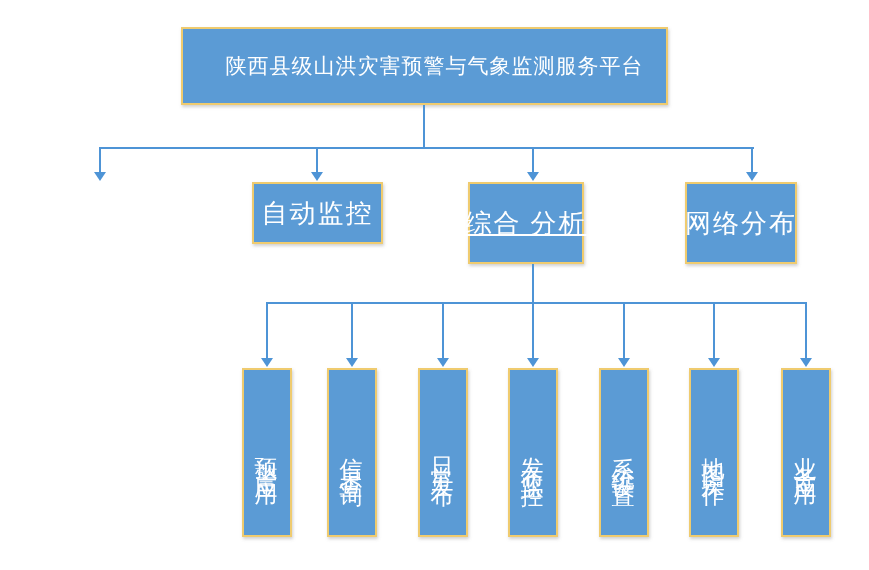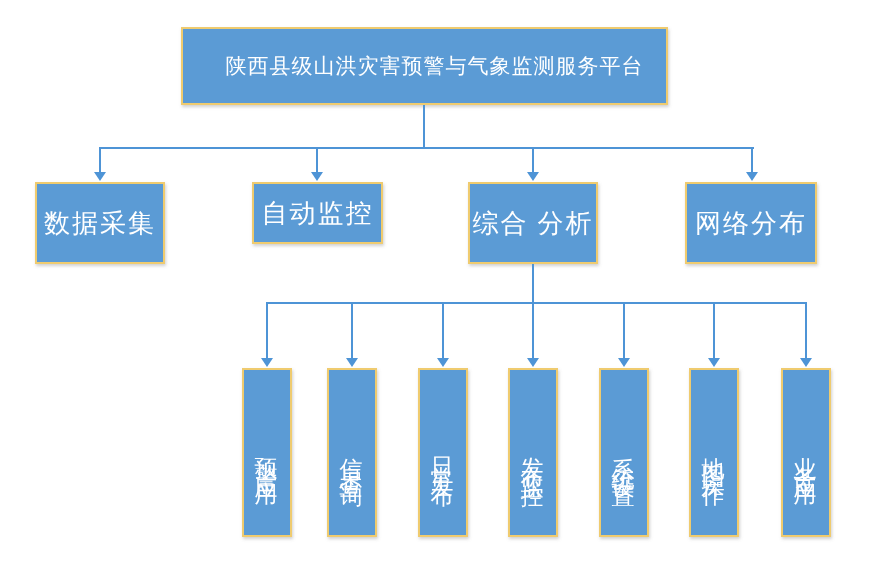--- a/index.html
+++ b/index.html
@@ -73,30 +73,27 @@
 
   <div class="line" style="left:99px;top:147px;width:2px;height:26px;"></div>
   <div class="arrow" style="left:94px;top:172px;"></div>
   <div class="line" style="left:316px;top:147px;width:2px;height:26px;"></div>
   <div class="arrow" style="left:311px;top:172px;"></div>
   <div class="line" style="left:532px;top:147px;width:2px;height:26px;"></div>
   <div class="arrow" style="left:527px;top:172px;"></div>
   <div class="line" style="left:751px;top:147px;width:2px;height:26px;"></div>
   <div class="arrow" style="left:746px;top:172px;"></div>
 
-  <div class="box l2" style="left:35px;top:182px;width:130px;height:82px;">
-    <span class="label">数据采集</span>
-  </div>
   <div class="box l2" style="left:252px;top:182px;width:131px;height:62px;">
     <span class="label">自动监控</span>
   </div>
-  <div class="box l2" style="left:468px;top:182px;width:130px;height:82px;">
+  <div class="box l2" style="left:468px;top:182px;width:116px;height:82px;text-decoration:underline;">
     <span class="label">综合 分析</span>
   </div>
-  <div class="box l2" style="left:685px;top:182px;width:132px;height:82px;">
+  <div class="box l2" style="left:685px;top:182px;width:112px;height:82px;">
     <span class="label">网络分布</span>
   </div>
 
   <div class="line" style="left:532px;top:264px;width:2px;height:40px;"></div>
   <div class="line" style="left:266px;top:302px;width:541px;height:2px;"></div>
 
   <div class="line" style="left:266px;top:302px;width:2px;height:56px;"></div>
   <div class="arrow" style="left:261px;top:358px;"></div>
   <div class="line" style="left:351px;top:302px;width:2px;height:56px;"></div>
   <div class="arrow" style="left:346px;top:358px;"></div>

